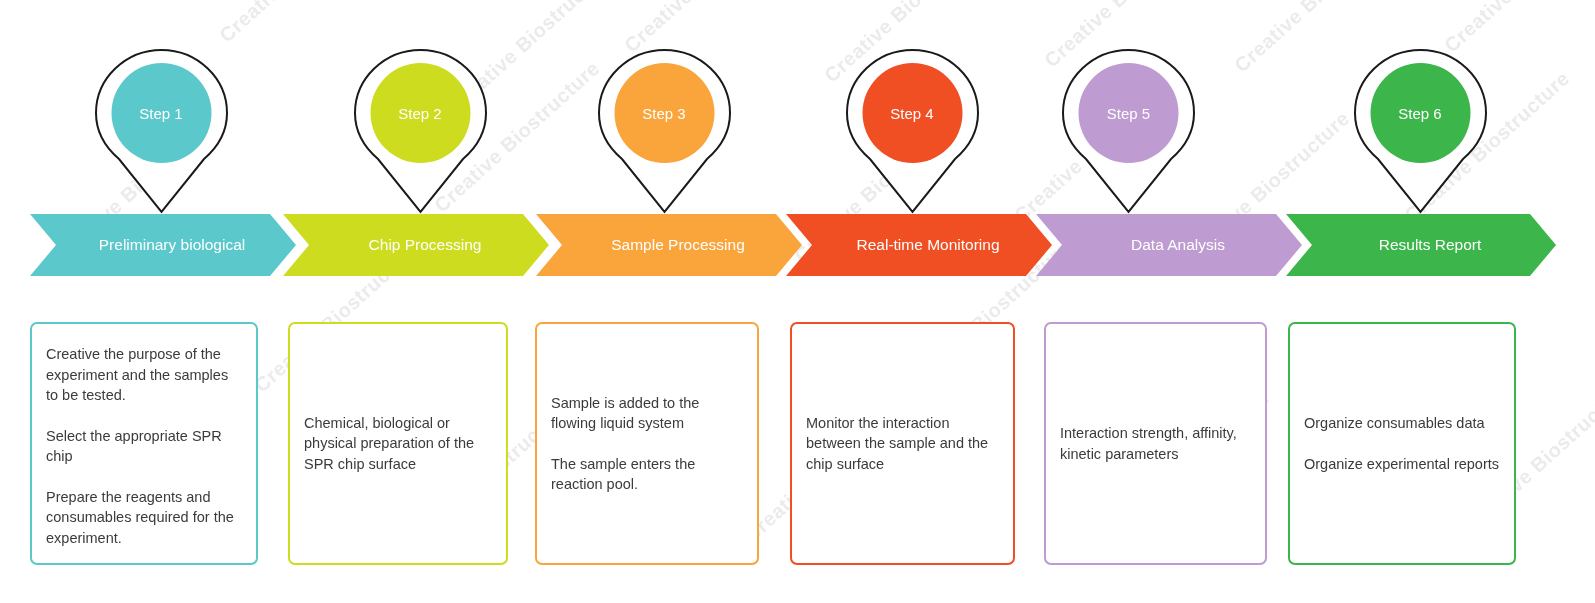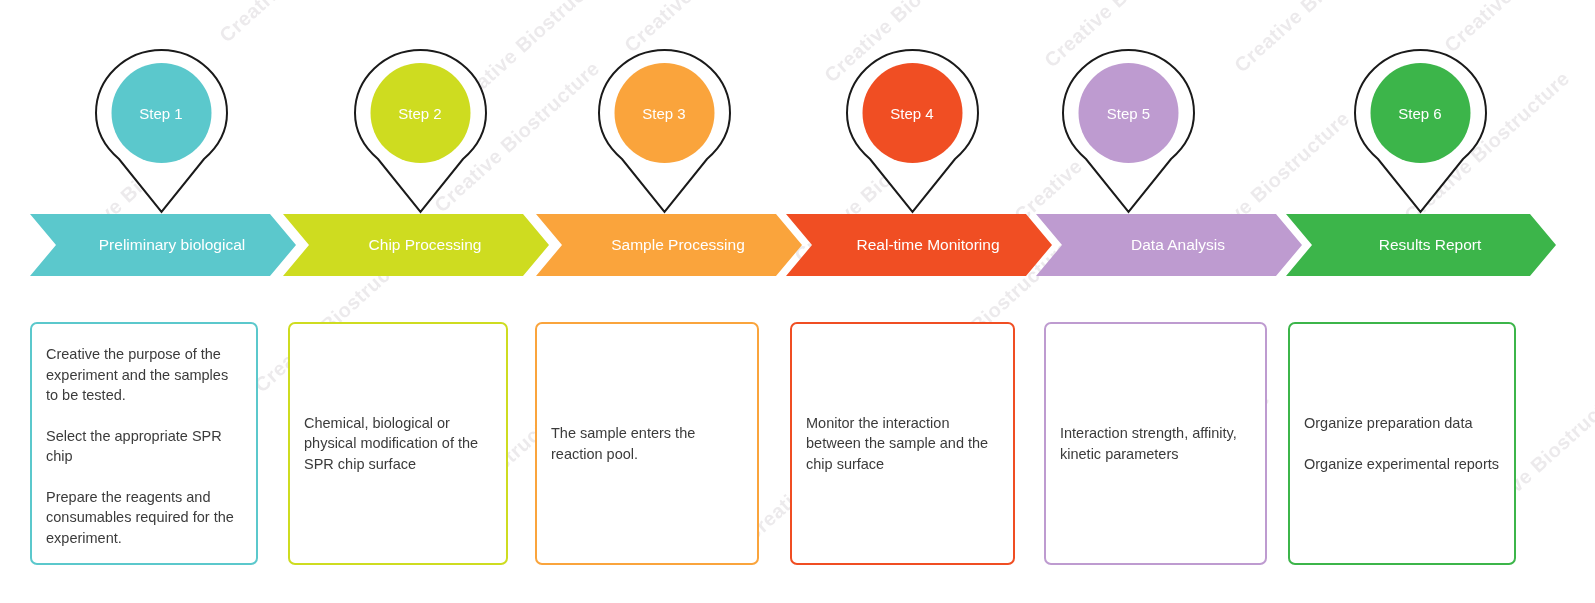--- a/index.html
+++ b/index.html
@@ -257,30 +257,31 @@
       </div>
     </div>
 
   <div id="cards-row">
       <div class="card align-top" style="left: 30px; width: 228px; border-color: rgb(91, 200, 204);">
         <p class="card-text">Creative the purpose of the experiment and the samples to be tested.</p>
         <p class="card-text">Select the appropriate SPR chip</p>
         <p class="card-text">Prepare the reagents and consumables required for the experiment.</p>
       </div>
       <div class="card" style="left: 288px; width: 220px; border-color: rgb(206, 220, 32);">
-        <p class="card-text">Chemical, biological or physical modification of the SPR chip surface</p>
+        <p class="card-text">Chemical, biological or physical preparation of the SPR chip surface</p>
       </div>
       <div class="card" style="left: 535px; width: 224px; border-color: rgb(250, 164, 60);">
+        <p class="card-text">Sample is added to the flowing liquid system</p>
         <p class="card-text">The sample enters the reaction pool.</p>
       </div>
       <div class="card" style="left: 790px; width: 225px; border-color: rgb(240, 78, 35);">
         <p class="card-text">Monitor the interaction between the sample and the chip surface</p>
       </div>
       <div class="card" style="left: 1044px; width: 223px; border-color: rgb(190, 155, 208);">
         <p class="card-text">Interaction strength, affinity, kinetic parameters</p>
       </div>
       <div class="card" style="left: 1288px; width: 228px; border-color: rgb(60, 181, 74);">
-        <p class="card-text">Organize preparation data</p>
+        <p class="card-text">Organize consumables data</p>
         <p class="card-text">Organize experimental reports</p>
       </div>
     </div>
 
 </div>
 
 </body></html>

